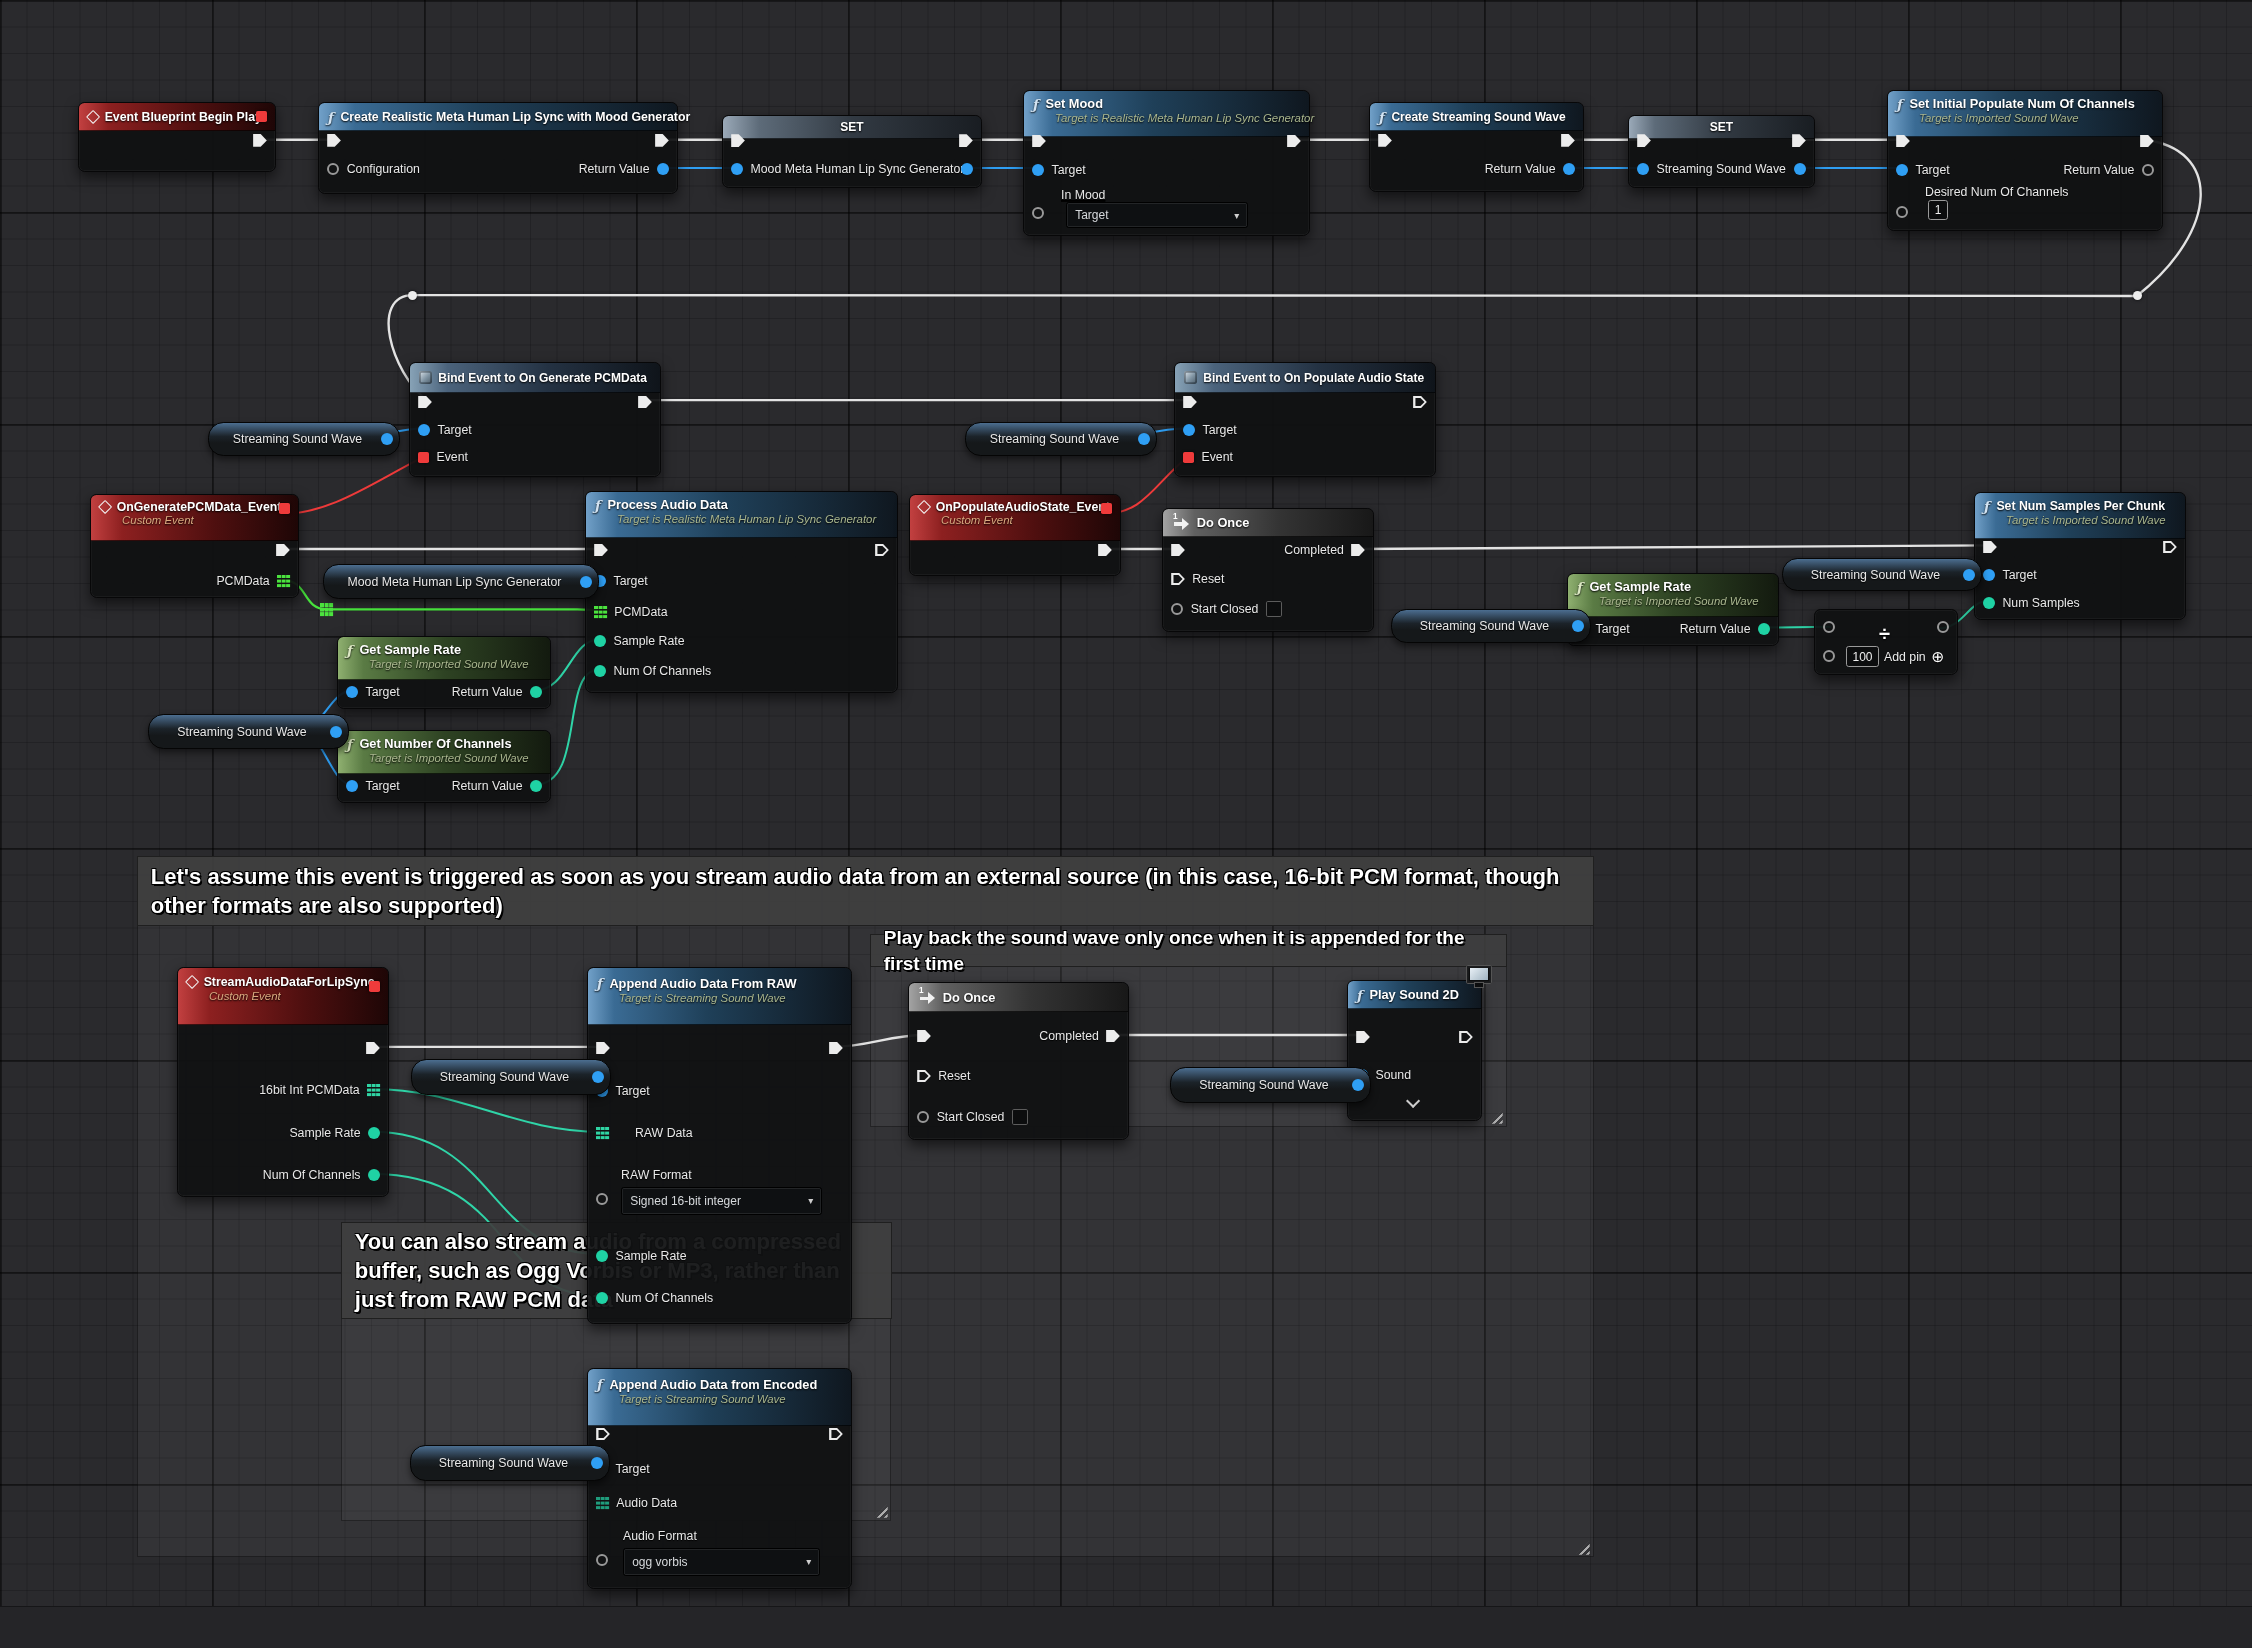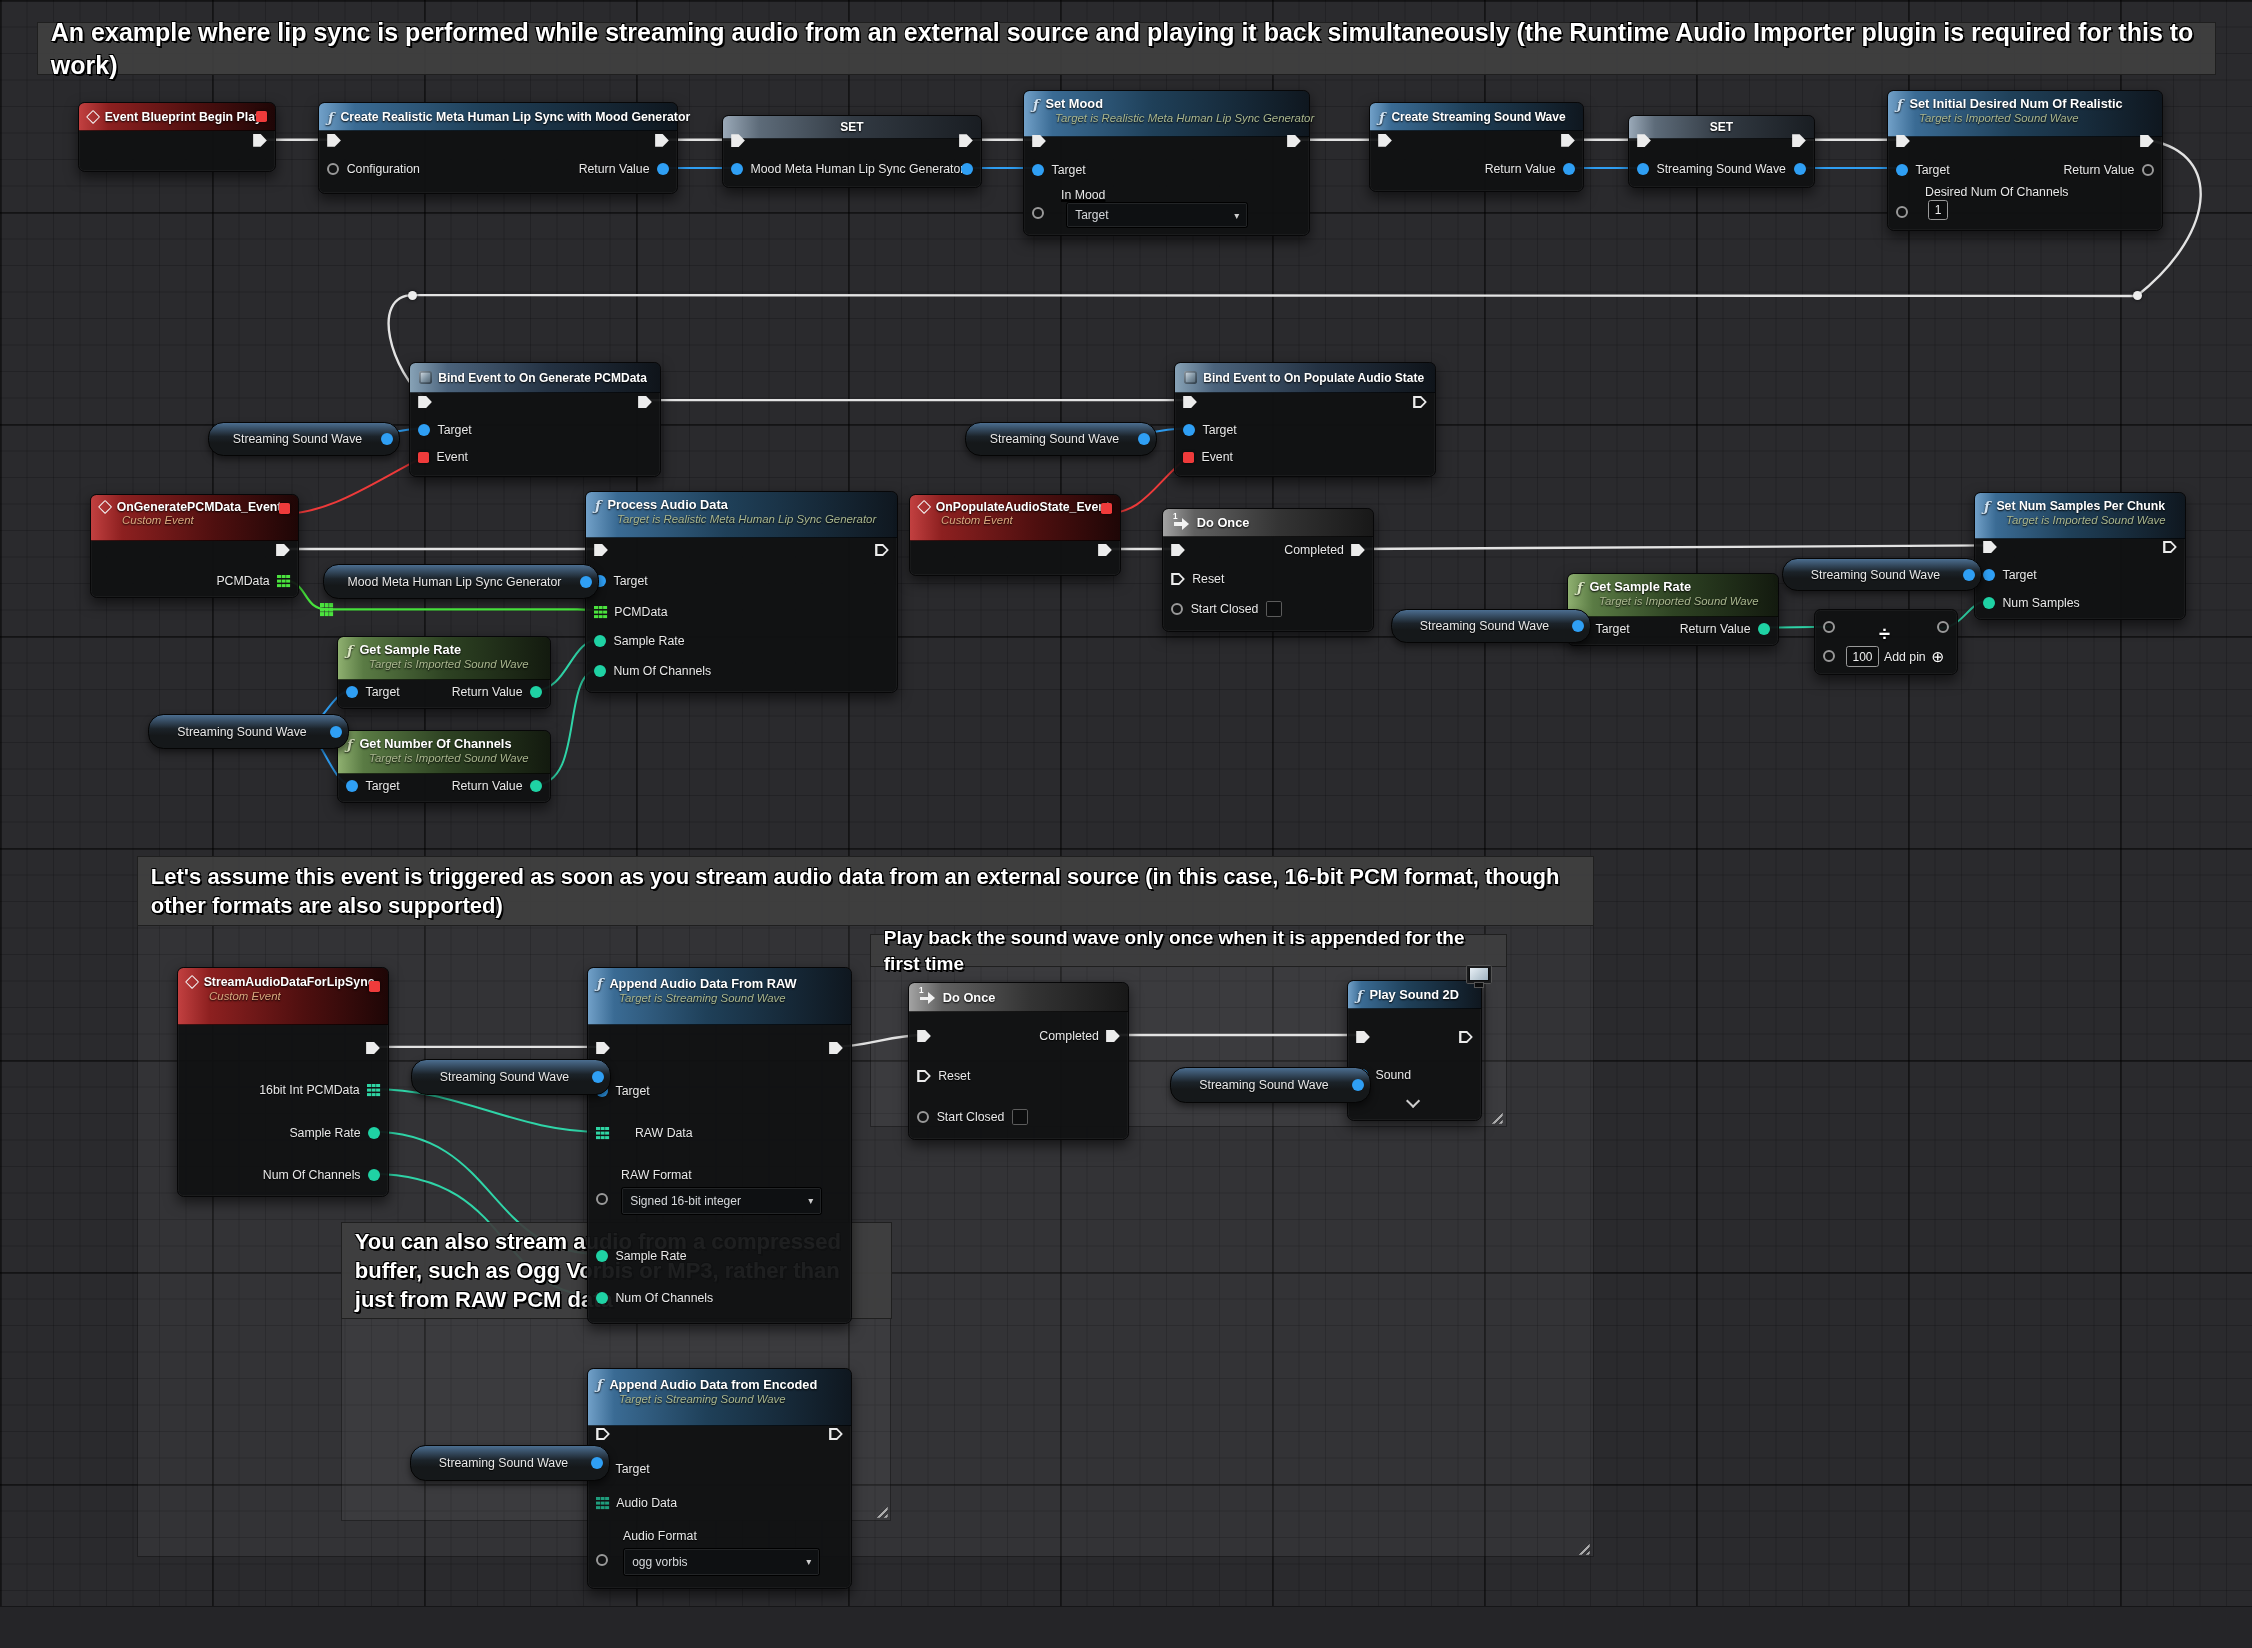--- a/index.html
+++ b/index.html
@@ -179,23 +179,20 @@
     <path class="wt" d="M407,1239 C545,1239 532,1373 658,1373"></path>
     <path class="wt" d="M407,1285 C565,1285 540,1419 658,1419"></path>
   </svg>
 
   <span class="dot" style="left:2133px;top:291px;"></span>
   <span class="dot" style="left:408px;top:291px;"></span>
   <span class="gdot gw g-green" style="left:320px;top:603px;">
       <i></i>
     </span>
 
-  <div class="cmt-title" style="left:37px;top:22px;width:2151px;height:51px;font-size:25px;">
-    <span>An example where lip sync is performed while streaming audio from an external source and playing it back simultaneously (the Runtime Audio Importer plugin is required for this to work)</span>
-  </div>
   <div class="cmt-title" style="left:137px;top:856px;width:1429px;height:68px;font-size:22px;">
     <span>Let's assume this event is triggered as soon as you stream audio data from an external source (in this case, 16-bit PCM format, though other formats are also supported)</span>
   </div>
   <div class="cmt-title" style="left:870px;top:934px;width:609px;height:31px;font-size:19px;background:rgba(64,64,64,.85);">
     <span>Play back the sound wave only once when it is appended for the first time</span>
   </div>
   <div class="cmt-title" style="left:341px;top:1222px;width:523px;height:95px;font-size:22px;">
     <span>You can also stream audio from a compressed buffer, such as Ogg Vorbis or MP3, rather than just from RAW PCM data</span>
   </div>
   <span class="grip" style="left:1576px;top:1541px;"></span>
@@ -317,21 +314,21 @@
       </div>
     <div class="pr r" style="top:43px;">
         <span class="pin c pblue"></span>
       </div>
   </div>
 
   <div class="node" style="left:1887px;top:90px;width:274px;height:139px;">
     <div class="nh blue two">
       <div class="trow">
           <span class="ic-f">ƒ</span>
-        <span class="nt">Set Initial Desired Num Of Realistic</span>
+        <span class="nt">Set Initial Populate Num Of Channels</span>
         </div>
       <div class="ns">Target is Imported Sound Wave</div>
     </div>
     <div class="pr l" style="top:40px;">
         <span class="pin exec"></span>
       </div>
     <div class="pr r" style="top:40px;">
         <span class="pin exec"></span>
       </div>
     <div class="pr l" style="top:69px;">

